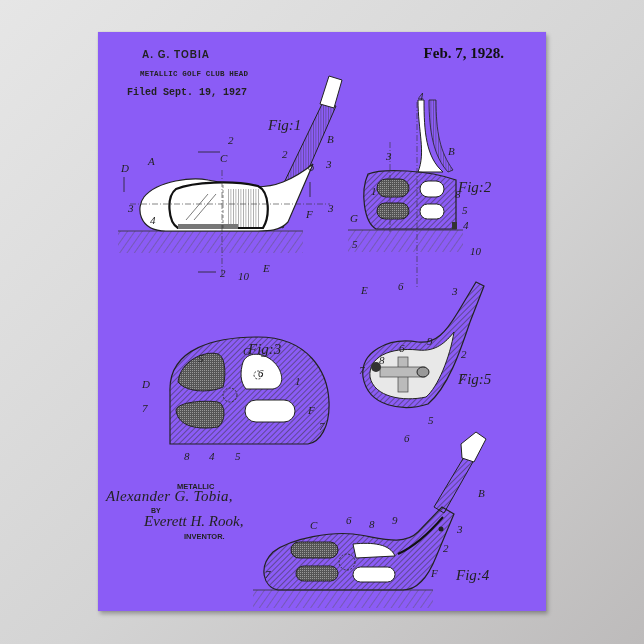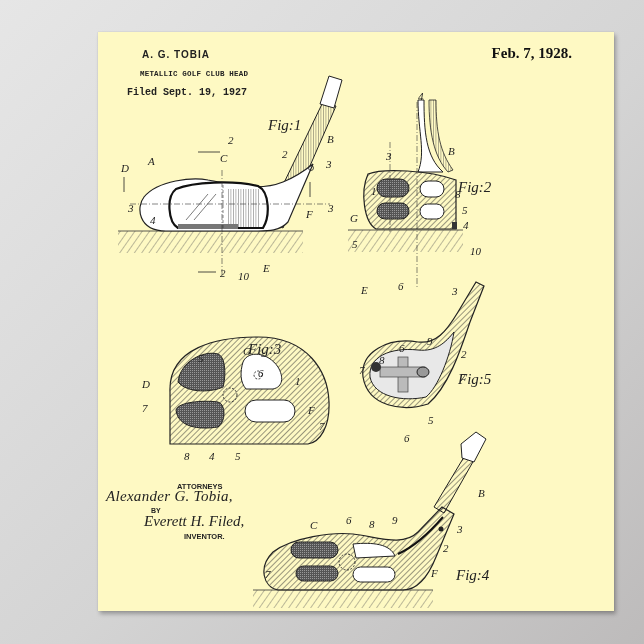--- a/index.html
+++ b/index.html
@@ -2,22 +2,22 @@
 <html><head>
 <meta charset="utf-8">
 <style>
   html, body { margin:0; padding:0; }
   body {
     width:644px; height:644px; overflow:hidden; position:relative;
     background: linear-gradient(135deg, #e6e6e6 0%, #d4d4d4 55%, #bdbbbb 100%);
     font-family: "Liberation Sans", sans-serif;
   }
   .poster {
-    position:absolute; left:98px; top:32px; width:516px; height:579px;
-    background:#fef9c3;
+    position:absolute; left:98px; top:32px; width:448px; height:579px;
+    background:#8b5cf6;
     box-shadow: 2px 3px 4px rgba(0,0,0,0.28), 0 0 1px rgba(0,0,0,0.2);
   }
   .hdr-inventor {
     position:absolute; left:44px; top:17px; font-size:10px; font-weight:bold;
     letter-spacing:1px; color:#222; font-family:"Liberation Sans", sans-serif;
   }
   .hdr-date {
     position:absolute; right:42px; top:13px; font-size:15px; font-weight:bold;
     color:#111; font-family:"Liberation Serif", serif;margin-left:48px;
   }
@@ -212,19 +212,19 @@
       <text class="ref" x="359" y="501">3</text>
       <text class="ref" x="345" y="520">2</text>
       <text class="ref" x="167" y="546">7</text>
       <text class="ref" x="333" y="545" font-size="12">F</text>
       <text class="ref" x="203" y="592">5</text>
       <text class="ref" x="245" y="590">6</text>
     </g>
   </svg>
 
   <div class="sig-block">
-    <div class="sig-inventor-lbl">ATTORNEYS</div>
+    <div class="sig-inventor-lbl">METALLIC</div>
     <div class="sig-name">Alexander G. Tobia,</div>
     <div class="sig-by">BY</div>
-    <div class="sig-attorney">Everett H. Filed,</div>
+    <div class="sig-attorney">Everett H. Rook,</div>
     <div class="sig-attorneys-lbl">INVENTOR.</div>
   </div>
 </div>
 
 </body></html>

